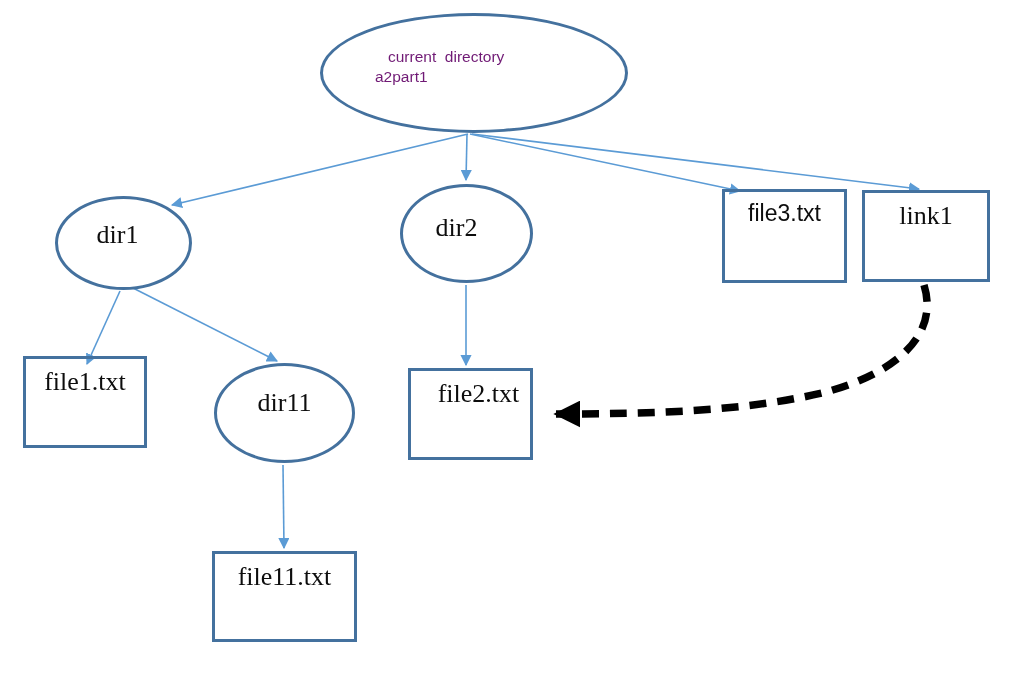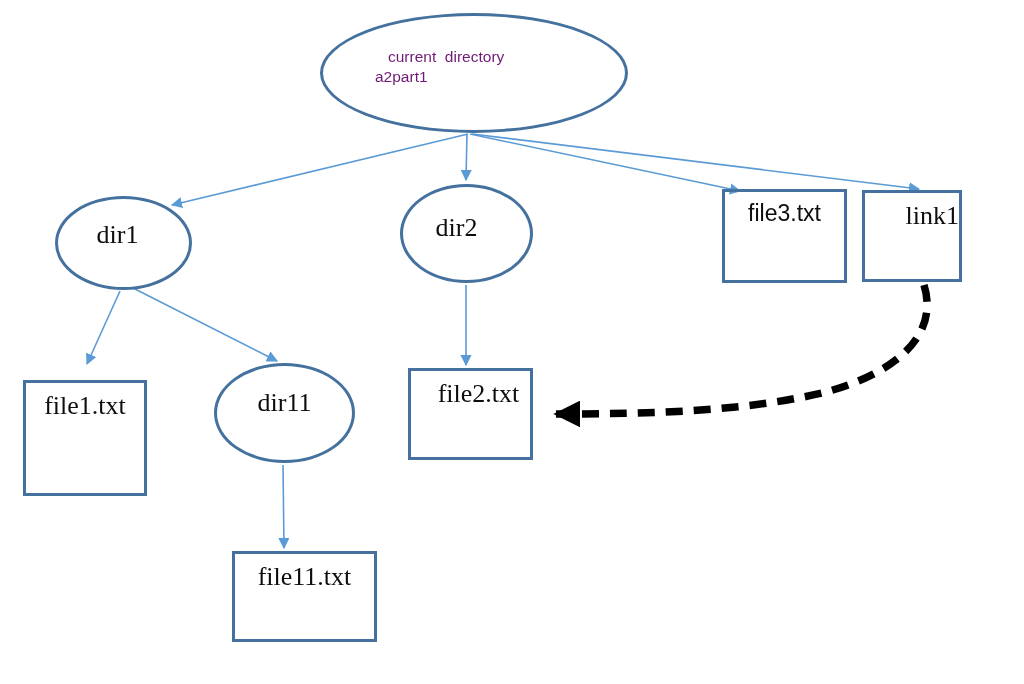--- a/index.html
+++ b/index.html
@@ -58,25 +58,25 @@
   .root-line1 { white-space: pre; padding-left: 13px; }
   .root-line2 { white-space: pre; }
   
   .dir1-ellipse  { left: 55px;  top: 196px; width: 137px; height: 94px;  }
   .dir2-ellipse  { left: 400px; top: 184px; width: 133px; height: 99px;  }
   .dir11-ellipse { left: 214px; top: 363px; width: 141px; height: 100px; }
   .dir1-ellipse .node-label  { transform: translate(-6px, -8px); }
   .dir2-ellipse .node-label  { transform: translate(-10px, -5px); }
   .dir11-ellipse .node-label { transform: translate(0px, -10px); }
   
-  .file1-box  { left: 23px;  top: 380px; width: 124px; height: 116px; }
+  .file1-box  { left: 23px;  top: 356px; width: 124px; height: 92px; }
   .file2-box  { left: 408px; top: 368px; width: 125px; height: 92px; padding-left: 16px; }
   .file3-box  { left: 722px; top: 189px; width: 125px; height: 94px; }
-  .link1-box  { left: 862px; top: 190px; width: 100px; height: 92px; text-align: right; }
-  .file11-box { left: 212px; top: 551px; width: 145px; height: 91px; margin-left: 20px; }
+  .link1-box  { left: 862px; top: 190px; width: 128px; height: 92px; }
+  .file11-box { left: 212px; top: 551px; width: 145px; height: 91px; }
 </style>
 </head>
 <body>
 
 <div class="canvas">
 
   <svg class="edges-layer" viewBox="0 0 1024 684" xmlns="http://www.w3.org/2000/svg">
     <defs>
       <marker id="arrowBlue" viewBox="0 0 10 10" refX="9" refY="5" markerWidth="7" markerHeight="7" orient="auto">
         <path d="M 0 0 L 10 5 L 0 10 z" fill="#5B9BD5"></path>

